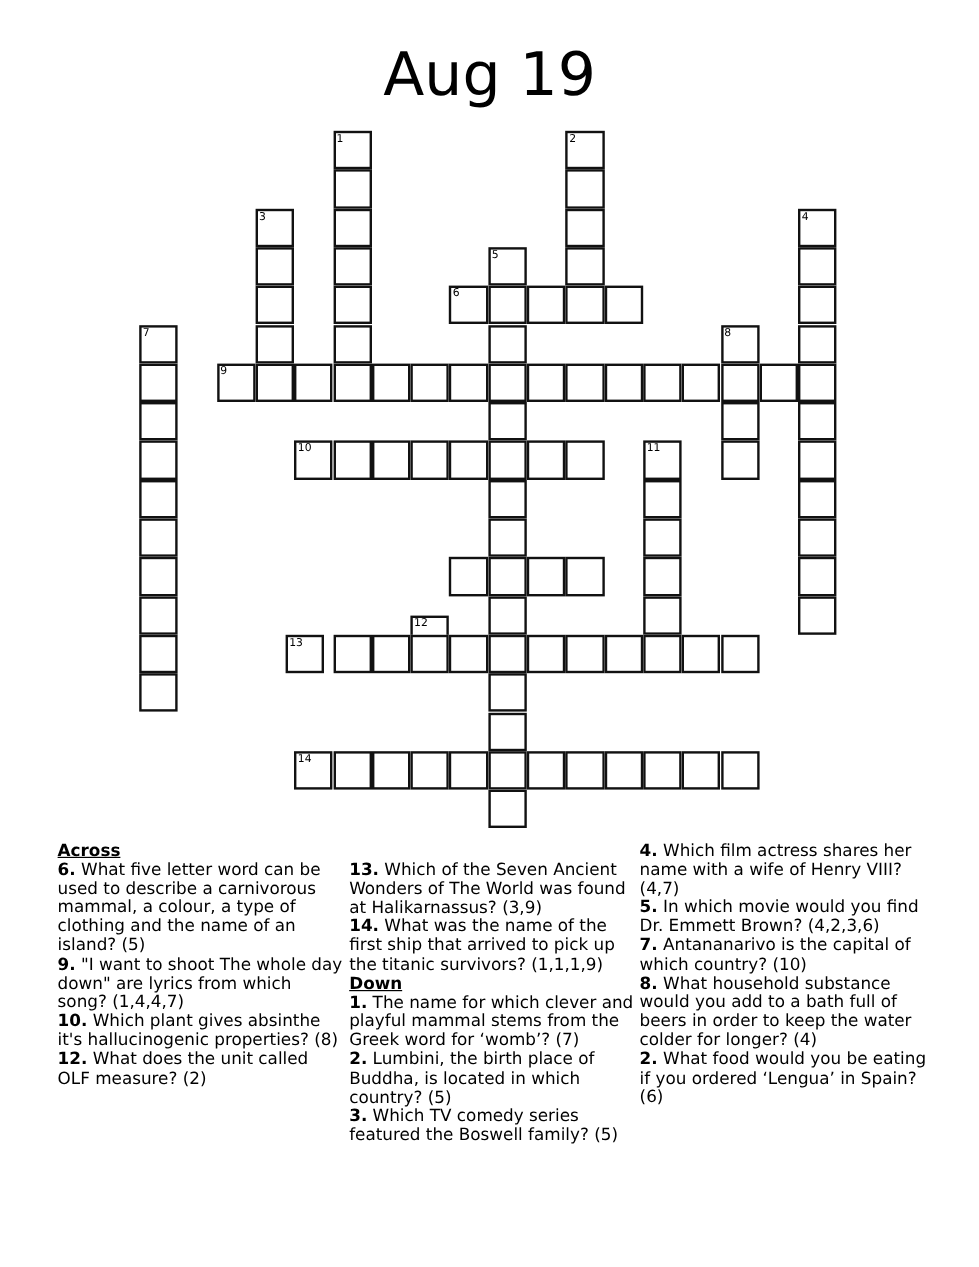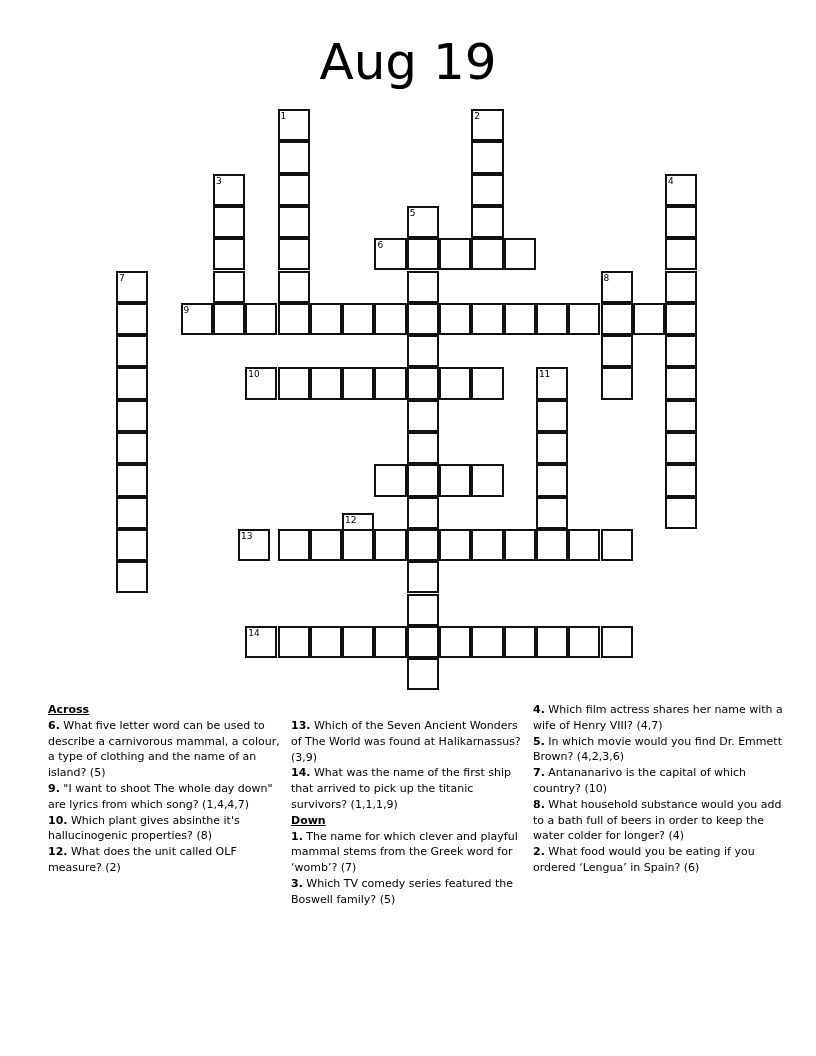--- a/index.html
+++ b/index.html
@@ -1,21 +1,21 @@
 <!DOCTYPE html>
 <html><head>
 <meta charset="utf-8">
 <style>
   html, body { margin:0; padding:0; background:#ffffff; }
   body { width:816px; height:1056px; position:relative; overflow:hidden; font-family:"DejaVu Sans", sans-serif; color:#000; }
   .title { position:absolute; left:0; top:32px; width:816px; text-align:center; font-size:50px; line-height:60px; font-family:"DejaVu Sans", sans-serif; }
   .grid { position:absolute; left:117px; top:110px; width:600px; height:600px; }
   .cell { position:absolute; width:32.3px; height:32.3px; box-sizing:border-box; border:2px solid #111; background:#fff; margin-left:-1px; margin-top:-1px; }
   .cell .num { position:absolute; left:1px; top:0px; font-size:9px; line-height:10px; font-family:"DejaVu Sans", sans-serif; }
-  .clues { position:absolute; top:702px; font-size:11px; line-height:15.8px; font-family:"DejaVu Sans", sans-serif; }
+  .clues { position:absolute; top:702px; font-size:14px; line-height:15.8px; font-family:"DejaVu Sans", sans-serif; }
   .col1 { left:48px; width:240px; }
   .col2 { left:291px; width:240px;margin-top:16px; }
   .col3 { left:533px; width:250px; }
   .heading { font-weight:bold; text-decoration:underline; }
   .clue b { font-weight:bold; }
 </style>
 </head>
 <body>
 
 <div class="title">Aug 19</div>
@@ -166,20 +166,21 @@
   <div class="clue"><b>9.</b><span> "I want to shoot The whole day down" are lyrics from which song? (1,4,4,7)</span></div>
   <div class="clue"><b>10.</b><span> Which plant gives absinthe it's hallucinogenic properties? (8)</span></div>
   <div class="clue"><b>12.</b><span> What does the unit called OLF measure? (2)</span></div>
 </div>
 
 <div class="clues col2">
   <div class="clue"><b>13.</b><span> Which of the Seven Ancient Wonders of The World was found at Halikarnassus? (3,9)</span></div>
   <div class="clue"><b>14.</b><span> What was the name of the first ship that arrived to pick up the titanic survivors? (1,1,1,9)</span></div>
   <div class="heading">Down</div>
   <div class="clue"><b>1.</b><span> The name for which clever and playful mammal stems from the Greek word for ‘womb’? (7)</span></div>
+  <div class="clue"><b>2.</b><span> Lumbini, the birth place of Buddha, is located in which country? (5)</span></div>
   <div class="clue"><b>3.</b><span> Which TV comedy series featured the Boswell family? (5)</span></div>
 </div>
 
 <div class="clues col3">
   <div class="clue"><b>4.</b><span> Which film actress shares her name with a wife of Henry VIII? (4,7)</span></div>
   <div class="clue"><b>5.</b><span> In which movie would you find Dr. Emmett Brown? (4,2,3,6)</span></div>
   <div class="clue"><b>7.</b><span> Antananarivo is the capital of which country? (10)</span></div>
   <div class="clue"><b>8.</b><span> What household substance would you add to a bath full of beers in order to keep the water colder for longer? (4)</span></div>
   <div class="clue"><b>2.</b><span> What food would you be eating if you ordered ‘Lengua’ in Spain? (6)</span></div>
 </div>

